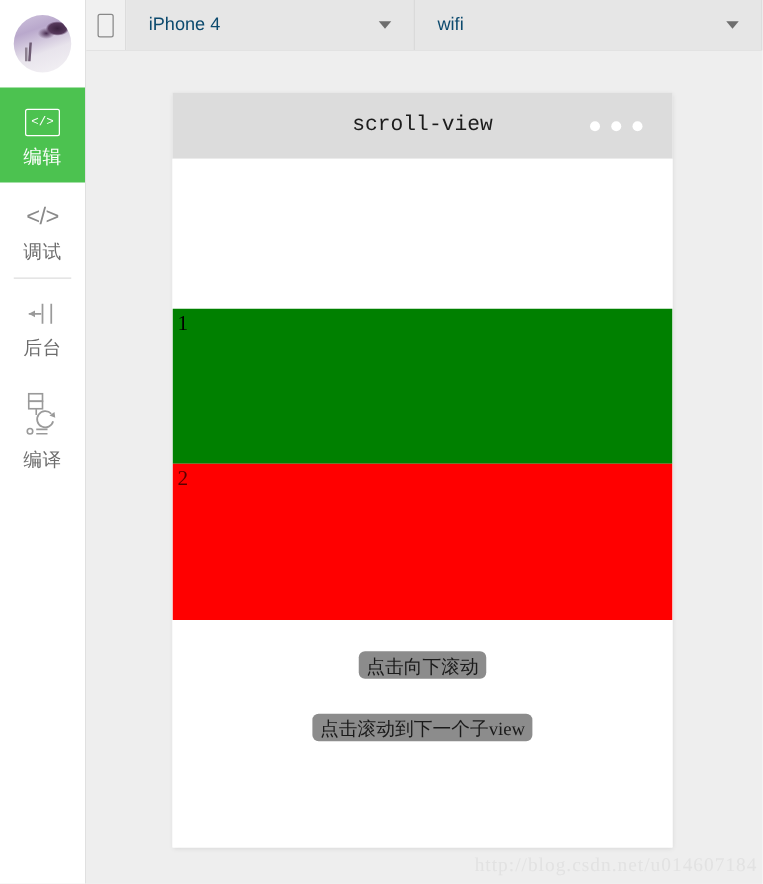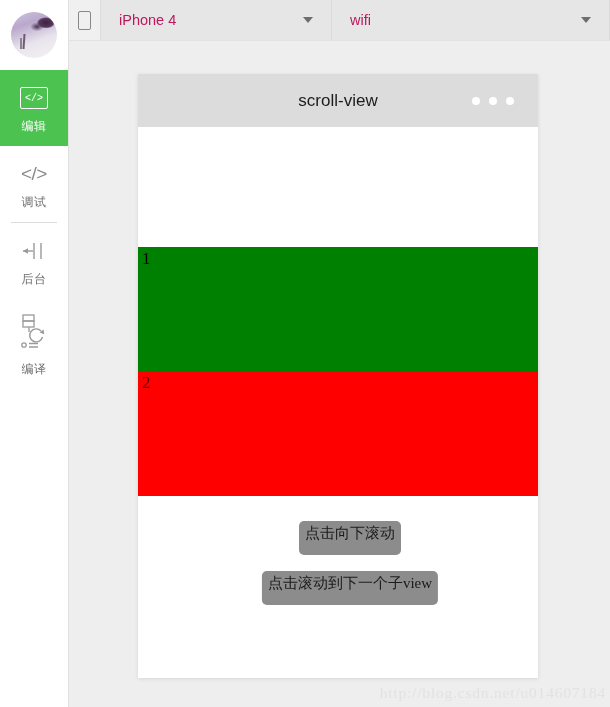--- a/index.html
+++ b/index.html
@@ -77,21 +77,21 @@
     color: #ffffff;
   }
   .nav-icon {
     height: 30px;
     display: flex;
     align-items: center;
     justify-content: center;
     margin-bottom: 6px;
   }
   .nav-label {
-    font-size: 12px;
+    font-size: 15px;
     line-height: 14px;
     letter-spacing: 0.5px;
   }
   .boxed-code {
     width: 26px; height: 20px;
     border: 1.6px solid #ffffff;
     border-radius: 2px;
     display: flex;
     align-items: center;
     justify-content: center;
@@ -152,21 +152,21 @@
     display: flex;
     align-items: center;
     position: relative;
     cursor: pointer;
     box-sizing: border-box;
   }
   #dd-device { width: 231px; }
   #dd-network { width: 278px; }
   .dropdown .dd-label {
     font-size: 14.5px;
-    color: #be185d;
+    color: #0c4a6e;
     margin-left: 18px;
   }
   .caret {
     position: absolute;
     right: 18px;
     width: 0; height: 0;
     border-left: 5.5px solid transparent;
     border-right: 5.5px solid transparent;
     border-top: 6px solid #6e6e6e;
   }
@@ -193,21 +193,21 @@
     height: 53px;
     background: #dcdcdc;
     position: relative;
     display: flex;
     align-items: center;
     justify-content: center;
   }
   #sim-title {
     font-size: 17px;
     color: #1c1c1c;
-    font-family: Liberation Sans, sans-serif;
+    font-family: Liberation Mono, monospace;
   }
   #sim-dots {
     position: absolute;
     right: 24px;
     top: 50%;
     transform: translateY(-50%);
     display: flex;
     gap: 9px;
   }
   #sim-dots span {
@@ -243,27 +243,26 @@
     background: #ff0000;
     color: #5a0000;
   }
   .sim-btn {
     position: absolute;
     background: #8c8c8c;
     color: #1a1a1a;
     border-radius: 5px;
     font-size: 15px;
     font-family: "Liberation Serif", serif;
-    padding: 3px 6px 12px 6px;
+    padding: 3px 6px 0 6px;
     left: 50%;
     transform: translateX(-50%);
     white-space: nowrap;
     cursor: pointer;
     user-select: none;
-    margin-left: 12px;
   }
   #btn-scroll-down { top: 394px; }
   #btn-scroll-next { top: 444px; }
 
   #watermark {
     position: absolute;
     right: 4px;
     bottom: 5px;
     font-size: 15.5px;
     font-family: "Liberation Serif", serif;

